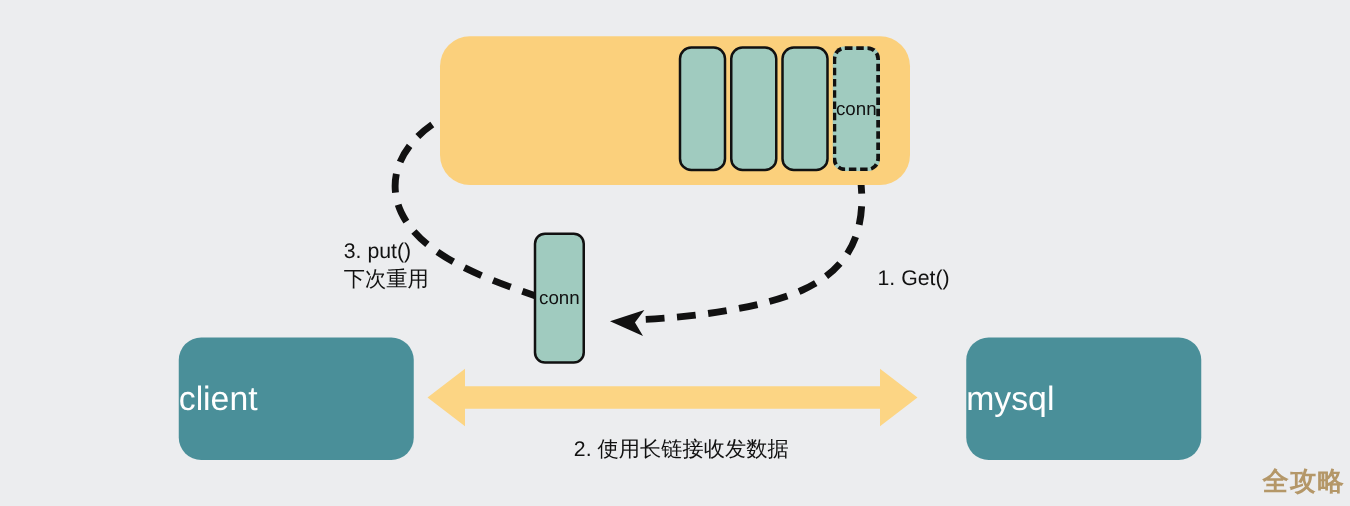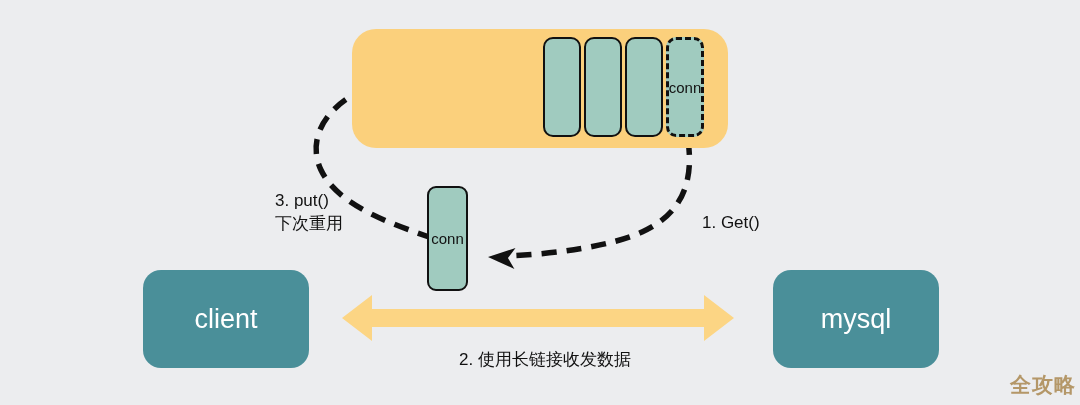--- a/index.html
+++ b/index.html
@@ -49,23 +49,23 @@
   
   .conn-box{
     position:absolute;left:427px;top:186px;width:41px;height:105px;
     background:var(--slot_fill);border:2px solid var(--ink);border-radius:9px;
     display:flex;align-items:center;justify-content:center;
   }
   .conn-box .slot-label{font-size:15px;}
 
   
   .node{
-    position:absolute;width:166px;height:98px;top:270px;
+    position:absolute;width:188px;height:98px;top:270px;
     background:var(--node_fill);border-radius:18px;
-    display:flex;align-items:center;justify-content:center;
+    display:flex;align-items:center;justify-content:flex-start;
     color:var(--node_text);font-size:27px;
   }
   .node.client{left:143px;}
   .node.mysql{left:773px;}
 
   
   .note{position:absolute;font-size:17px;white-space:nowrap;}
   .put-note{left:309px;top:189px;transform:translateX(-50%);text-align:left;line-height:23px;}
   .get-note{left:686px;top:213px;margin-left:16px;}
   .transfer-note{left:545px;top:348px;transform:translateX(-50%);}

